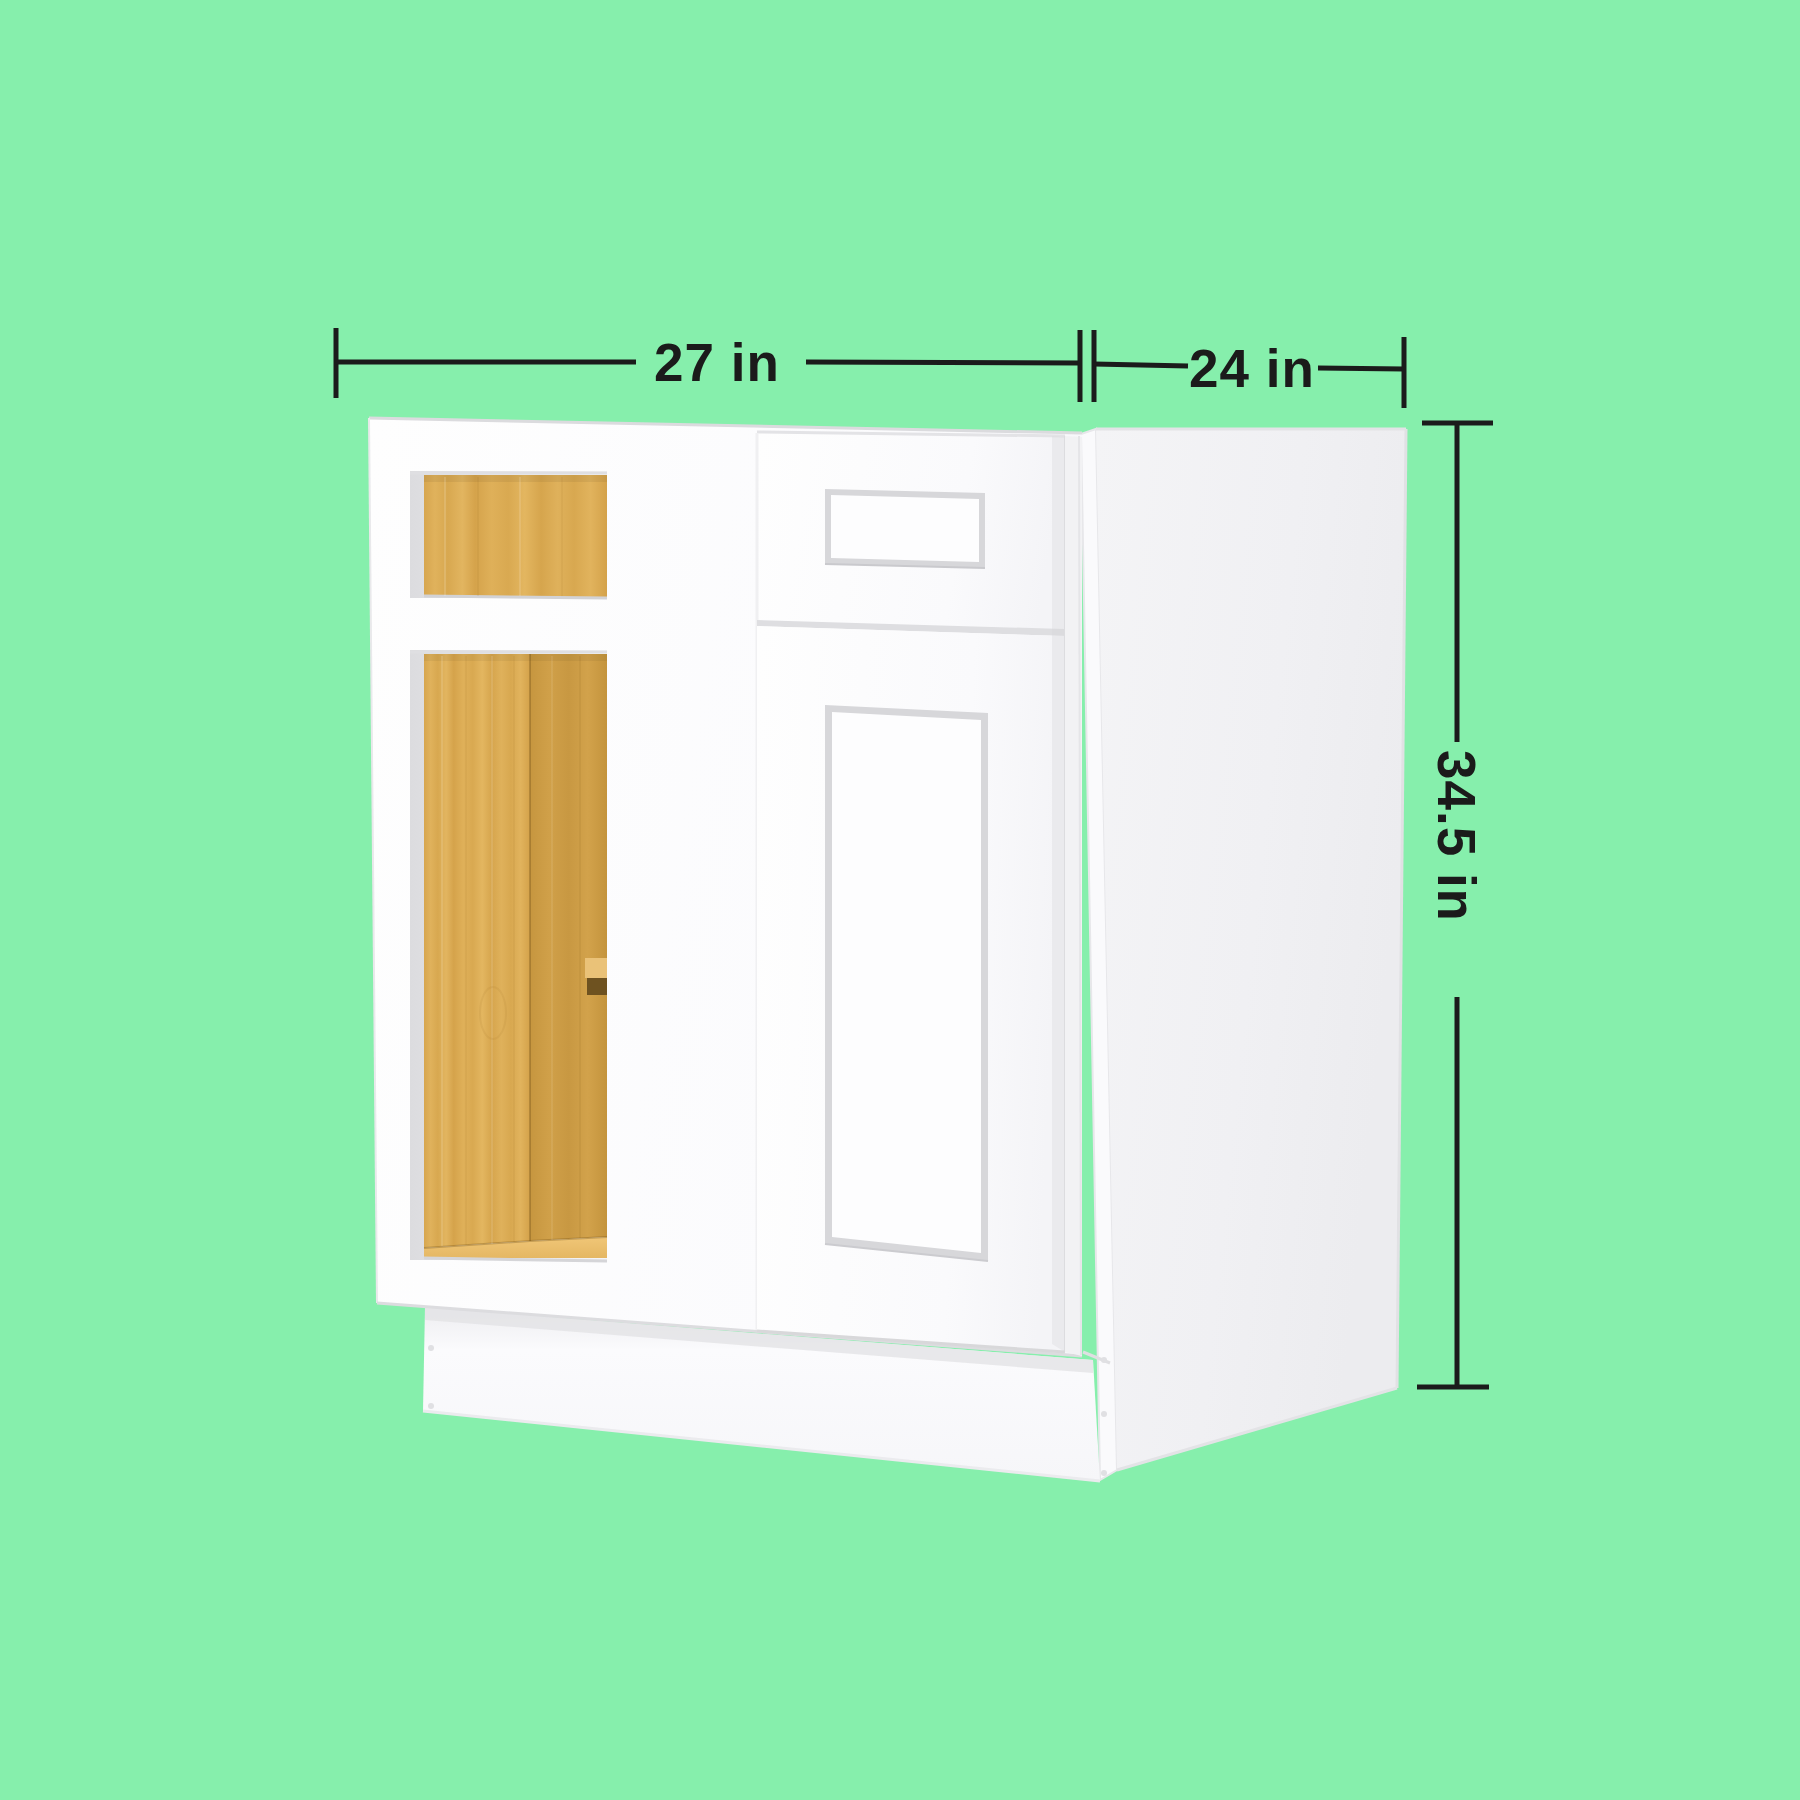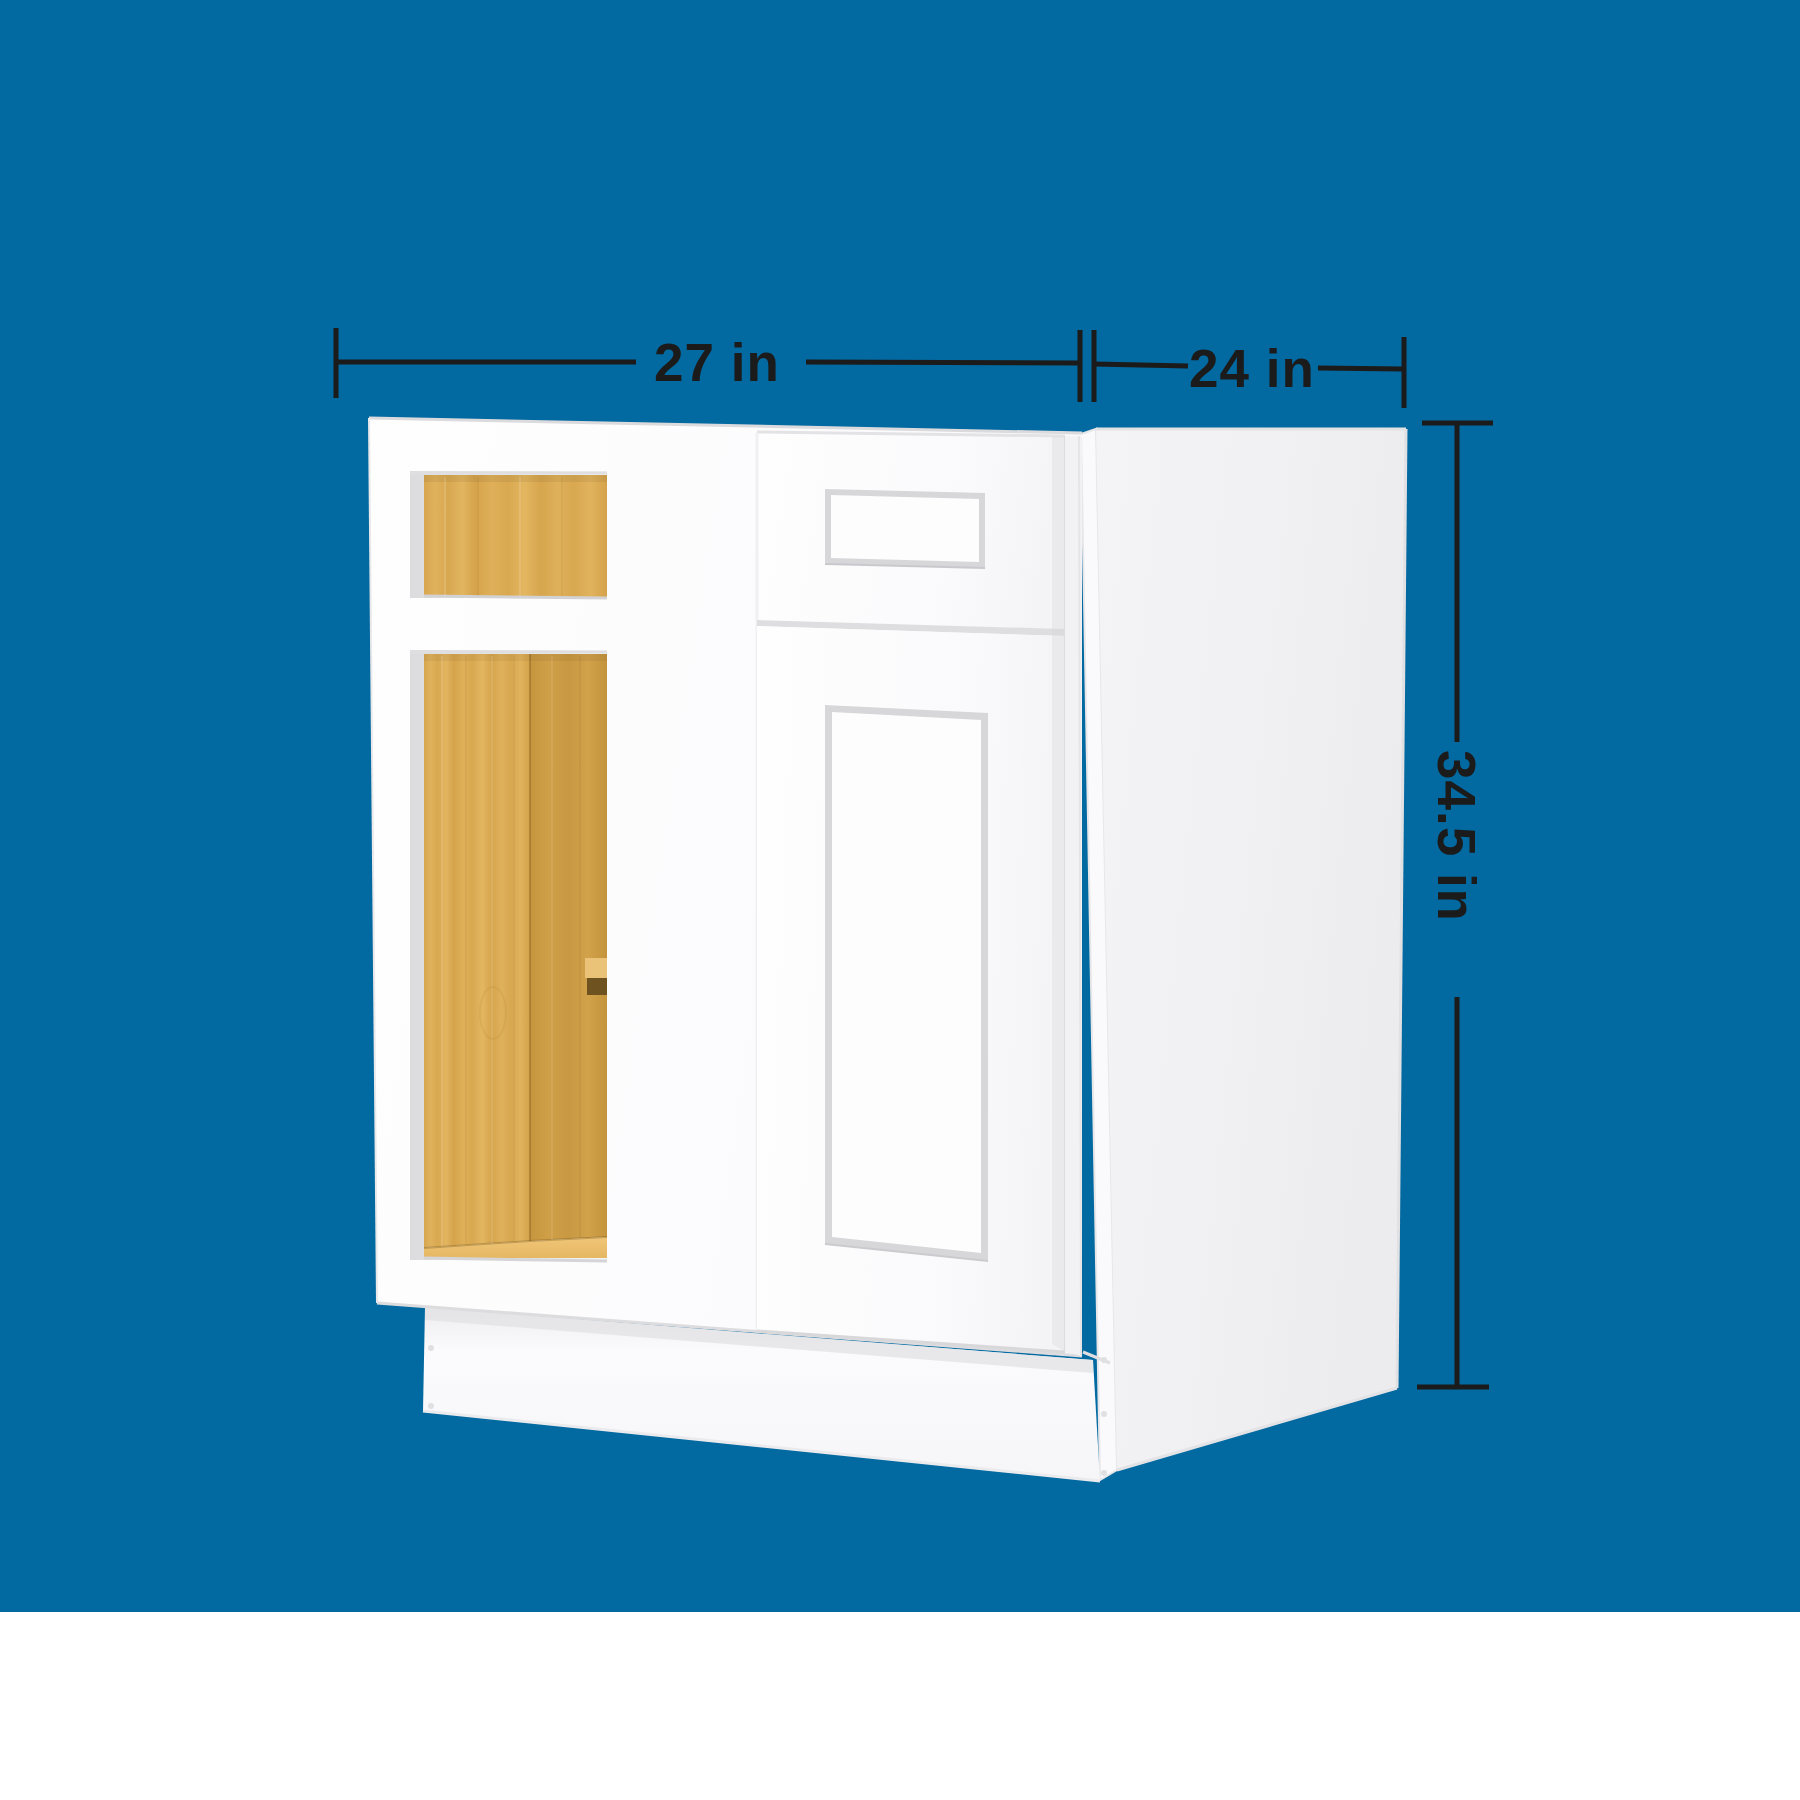--- a/index.html
+++ b/index.html
@@ -3,22 +3,22 @@
 <meta charset="utf-8">
 <style>
   html, body {
     margin: 0;
     padding: 0;
     background: #ffffff;
   }
   .stage {
     position: relative;
     width: 1800px;
-    height: 1612px;
-    background: #0369a1;
+    height: 1800px;
+    background: #86efac;
     overflow: hidden;
   }
   svg { display: block; }
   .dim-label {
     font-family: "Liberation Sans", sans-serif;
     font-weight: 700;
     font-size: 53px;
     letter-spacing: 1px;
   }
   .dim-stroke { stroke-width: 5; stroke-linecap: butt; fill: none; }

